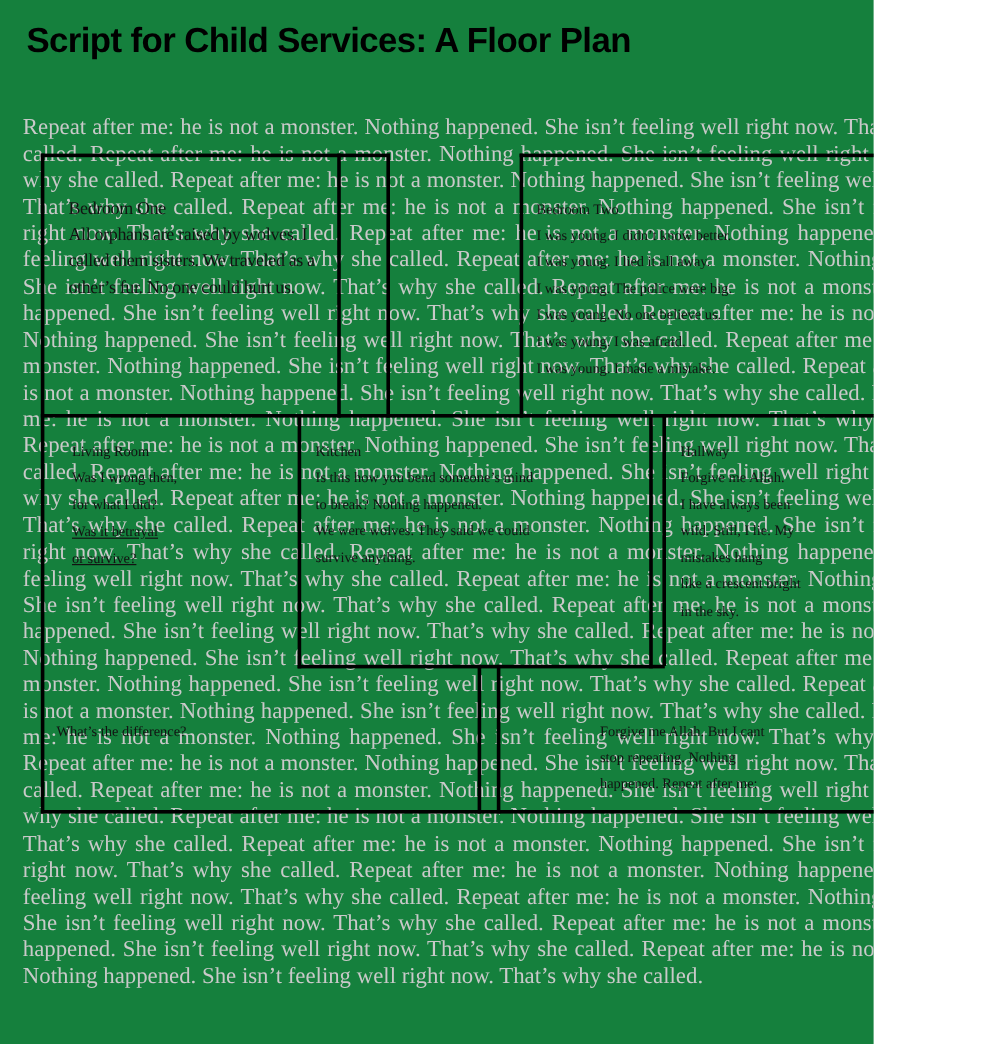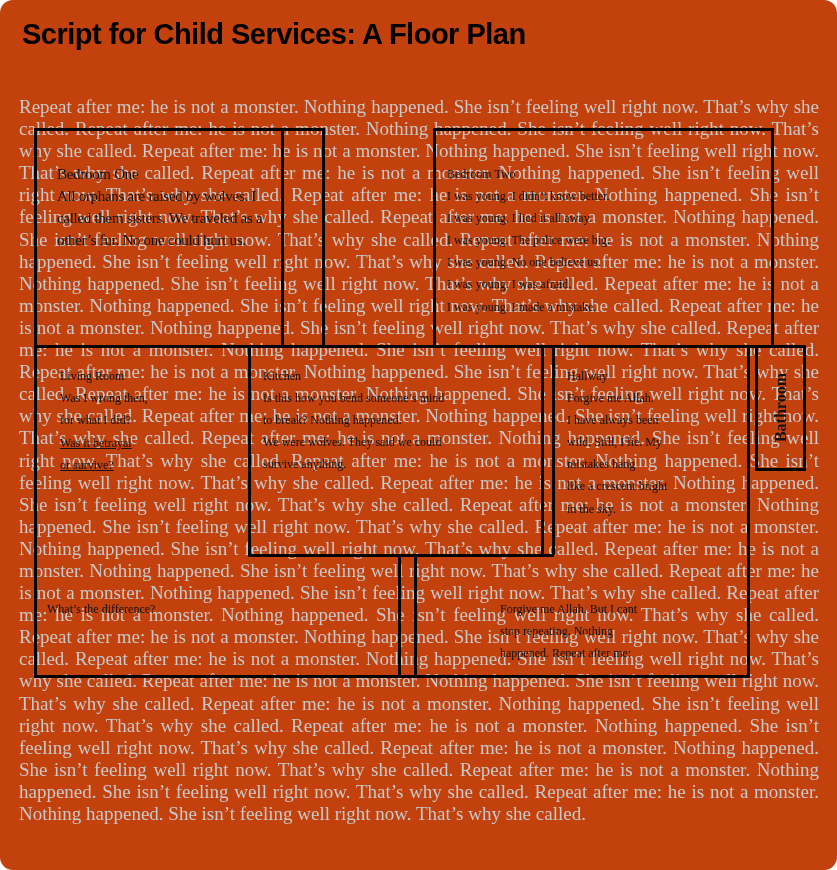--- a/index.html
+++ b/index.html
@@ -1,17 +1,17 @@
 <!DOCTYPE html>
 <html><head>
 <meta charset="utf-8">
 <style>
   html,body{margin:0;padding:0;background:#ffffff;}
-  .page{position:relative;width:837px;height:870px;background:#c2410c;overflow:hidden;
-        font-family:"Liberation Serif",serif;border-radius:13px;}
+  .page{position:relative;width:728px;height:870px;background:#15803d;overflow:hidden;
+        font-family:"Liberation Serif",serif;}
   .title{position:absolute;left:22px;top:18px;margin:0;
          font-family:"Liberation Sans",sans-serif;font-weight:bold;font-size:29px;
          letter-spacing:-0.5px;color:#000;}
   .bg{position:absolute;left:19px;top:96px;width:800px;height:730px;overflow:hidden;
       color:#c9c9c9;font-size:19px;line-height:22.1px;text-align:justify;z-index:1;}
   .wall{position:absolute;background:#000;z-index:2;}
   .blk{position:absolute;z-index:3;color:#121212;font-size:12px;line-height:22.1px;white-space:nowrap;}
   .blk .lbl{font-weight:normal;}
   .tight{font-size:15px;letter-spacing:-0.3px;}
   .ital{margin-top:12px;}

